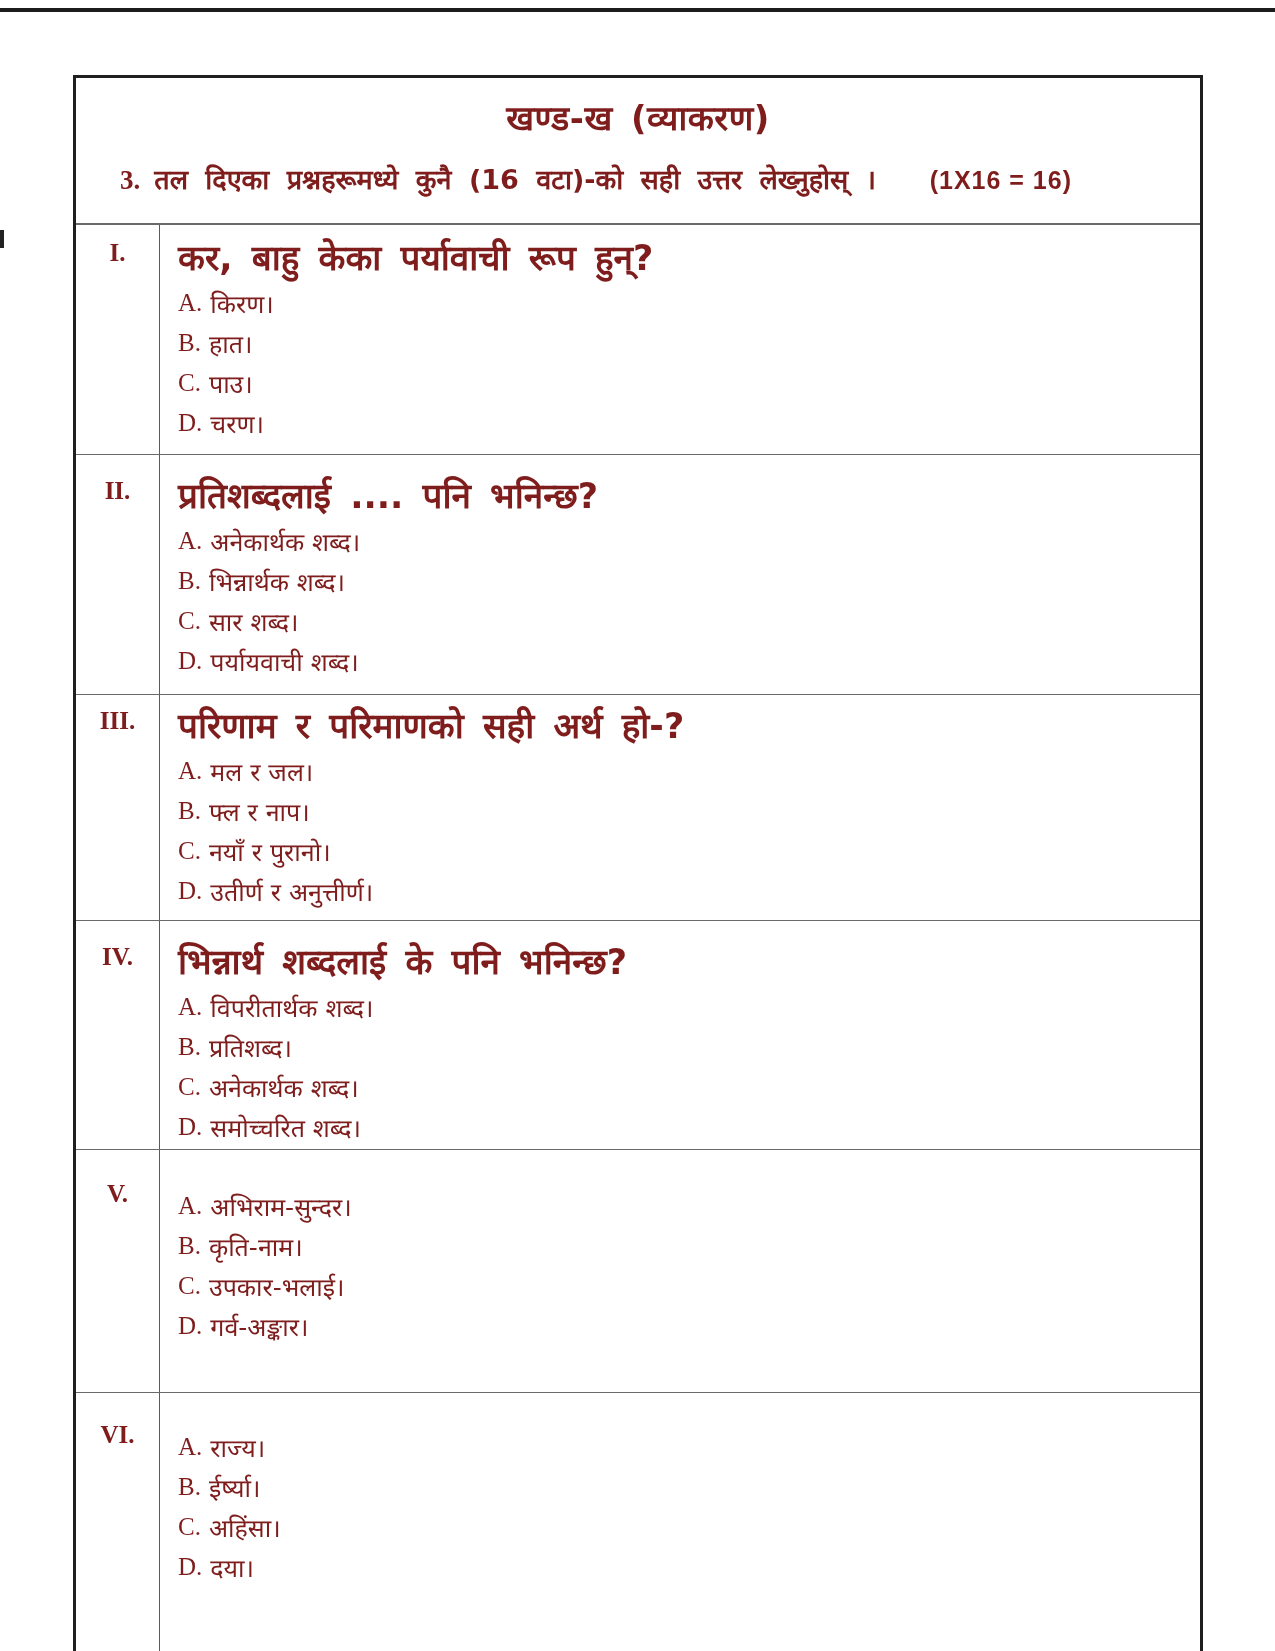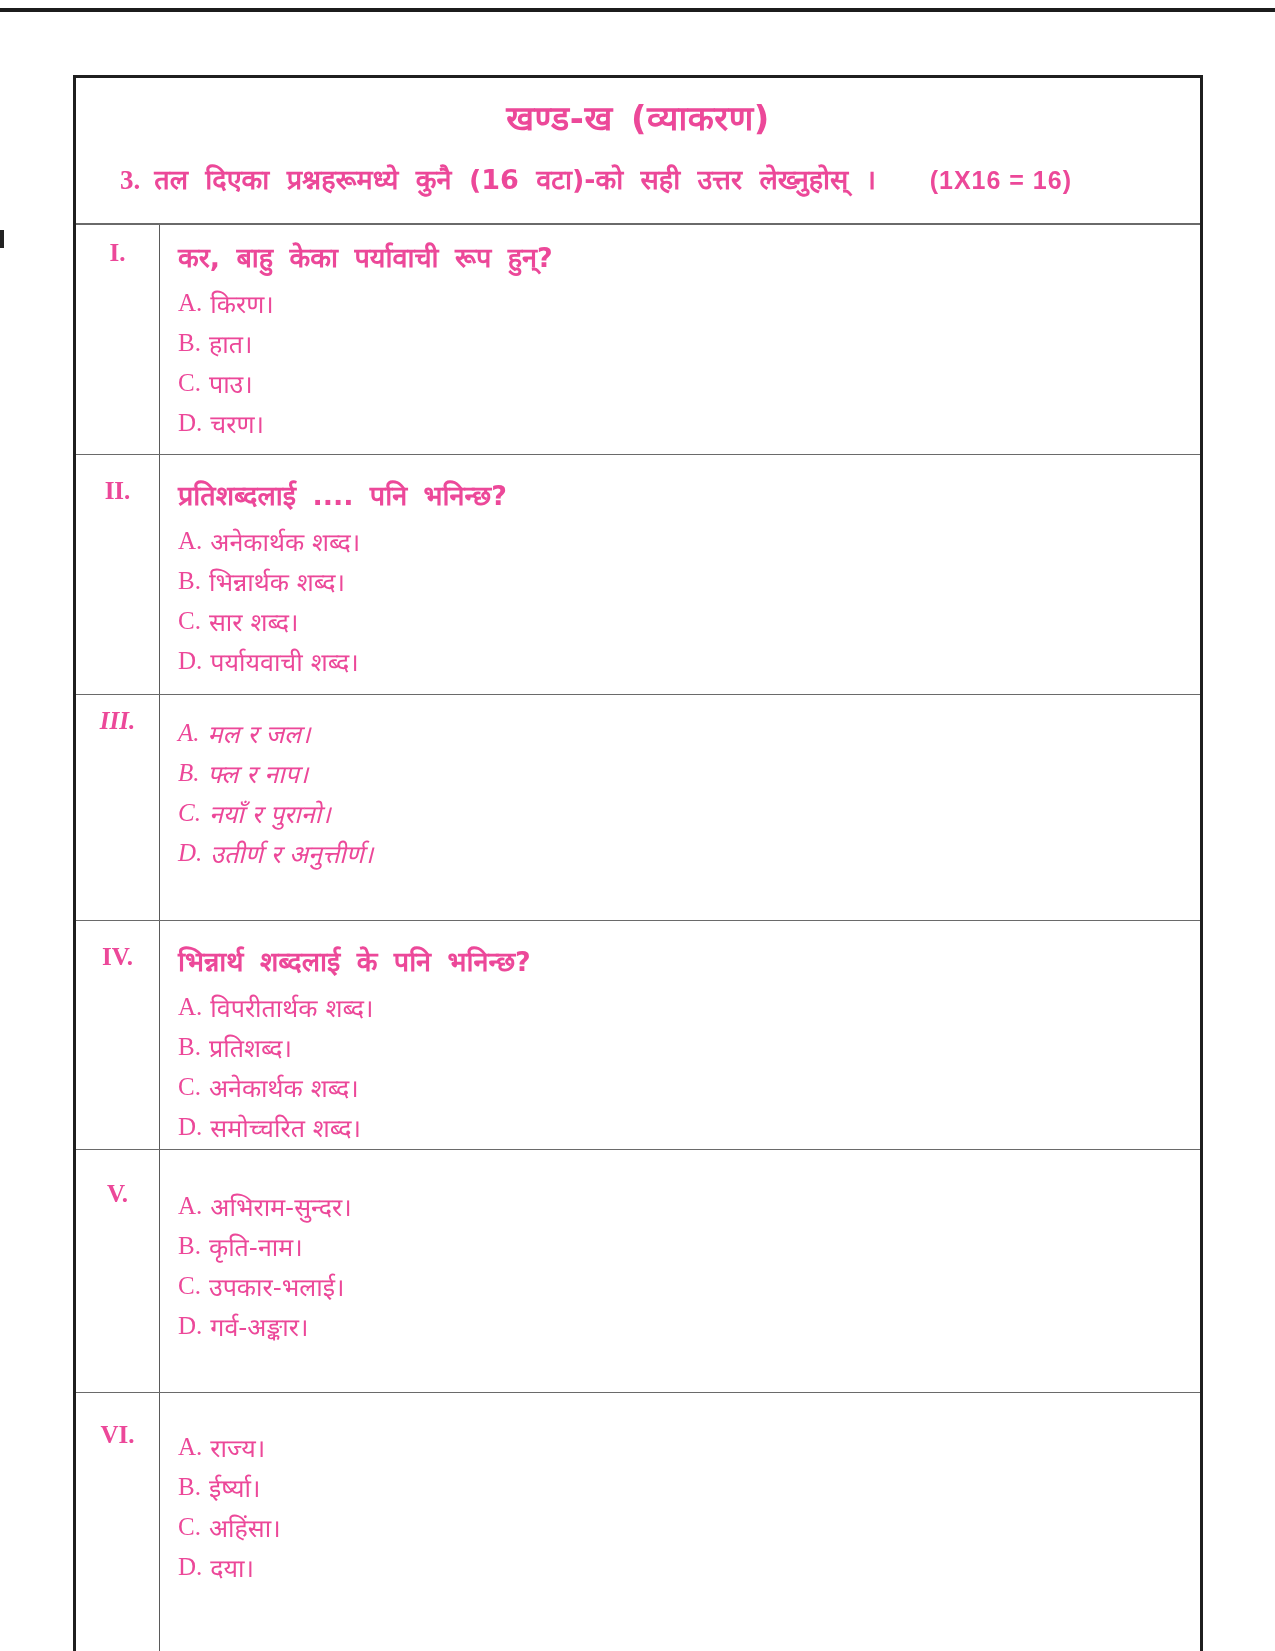--- a/index.html
+++ b/index.html
@@ -1,18 +1,18 @@
 <!DOCTYPE html>
 <html><head>
 <meta charset="utf-8">
 <style>
   html,body { margin:0; padding:0; background:#ffffff; }
   .sheet {
     position:relative; width:1275px; height:1651px; background:#ffffff;
-    overflow:hidden; color:#ec4899;
+    overflow:hidden; color:#7f1d1d;
     font-family:"DejaVu Sans", sans-serif;
   }
   .scan-bar {
     position:absolute; top:8px; left:0; width:1275px; height:4px;
     background:#1c1c1c;
   }
   .edge-tick {
     position:absolute; top:230px; left:0; width:4px; height:18px; background:#222;
   }
   .paper {
@@ -36,27 +36,27 @@
     font-family:Liberation Sans, sans-serif; font-size:25px; letter-spacing:1px;
   }
   .row { display:flex; box-sizing:border-box; border-bottom:1.5px solid #6a6a6a; }
   .row.last { border-bottom:none; }
   .num {
     width:84px; box-sizing:border-box; border-right:1.5px solid #5a5a5a;
     text-align:center; font-family:"Liberation Serif", serif;
     font-weight:bold; font-size:25px; flex-shrink:0;
   }
   .content { flex:1; padding-left:18px; }
-  .prompt { font-weight:bold; font-size:27px; word-spacing:7px; line-height:38px; }
+  .prompt { font-weight:bold; font-size:35px; word-spacing:7px; line-height:38px; }
   .opts { margin-top:6px; }
   .opt { display:flex; align-items:center; height:40px; font-size:25px; }
   .opt .ol { font-family:"Liberation Serif", serif; font-size:25px; margin-right:8px; }
   .r1 { height:230px; } .r1 .num, .r1 .content { padding-top:14px; }
   .r2 { height:240px; } .r2 .num, .r2 .content { padding-top:22px; }
-  .r3 { height:226px; } .r3 .num, .r3 .content { padding-top:12px;font-style:italic; }
+  .r3 { height:226px; } .r3 .num, .r3 .content { padding-top:12px; }
   .r4 { height:229px; } .r4 .num, .r4 .content { padding-top:22px; }
   .r5 { height:243px; } .r5 .num, .r5 .content { padding-top:30px; }
   .r6 { height:261px; } .r6 .num, .r6 .content { padding-top:28px; }
 </style>
 </head>
 <body>
 
 <div class="sheet">
   <div class="scan-bar"></div>
   <div class="edge-tick"></div>
@@ -118,20 +118,21 @@
               <span class="ol">D.</span>
               <span class="ot">पर्यायवाची शब्द।</span>
             </div>
         </div>
       </div>
     </div>
 
     <div class="row r3">
       <div class="num">III.</div>
       <div class="content">
+        <div class="prompt">परिणाम र परिमाणको सही अर्थ हो-?</div>
         <div class="opts">
           <div class="opt">
               <span class="ol">A.</span>
               <span class="ot">मल र जल।</span>
             </div>
           <div class="opt">
               <span class="ol">B.</span>
               <span class="ot">फ्ल र नाप।</span>
             </div>
           <div class="opt">

